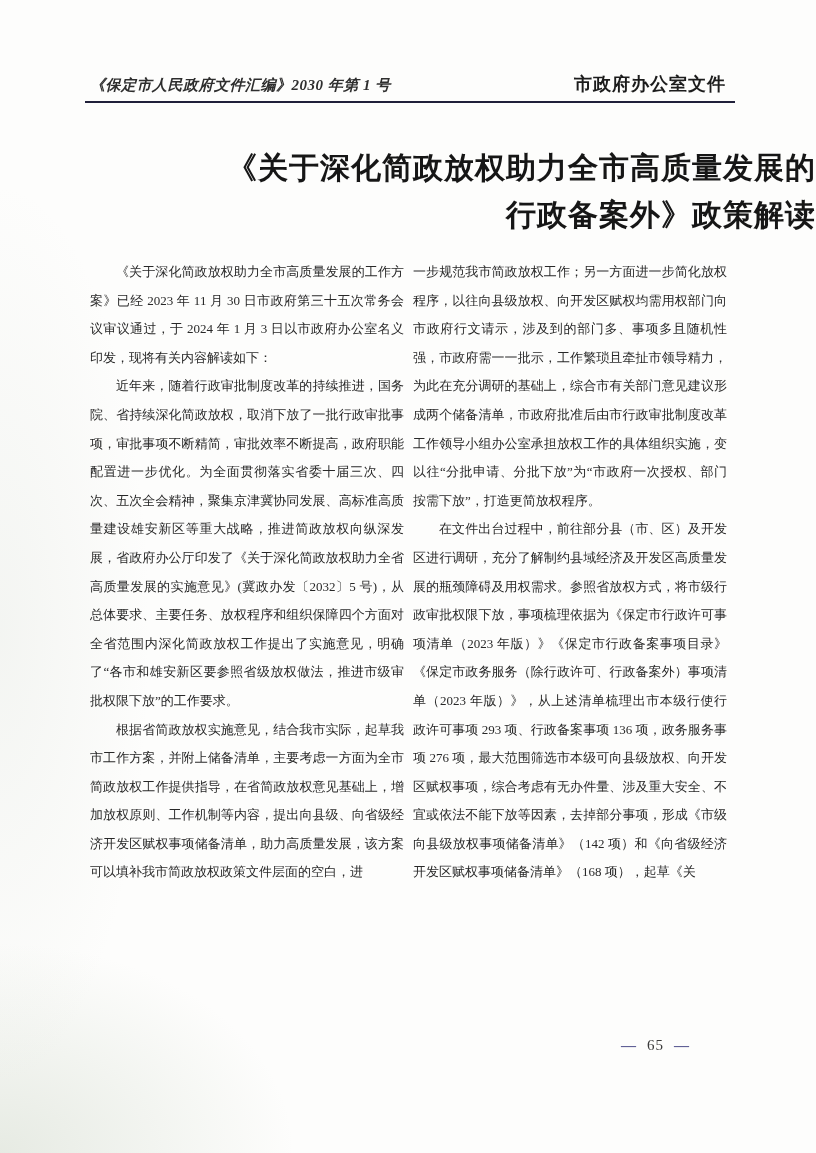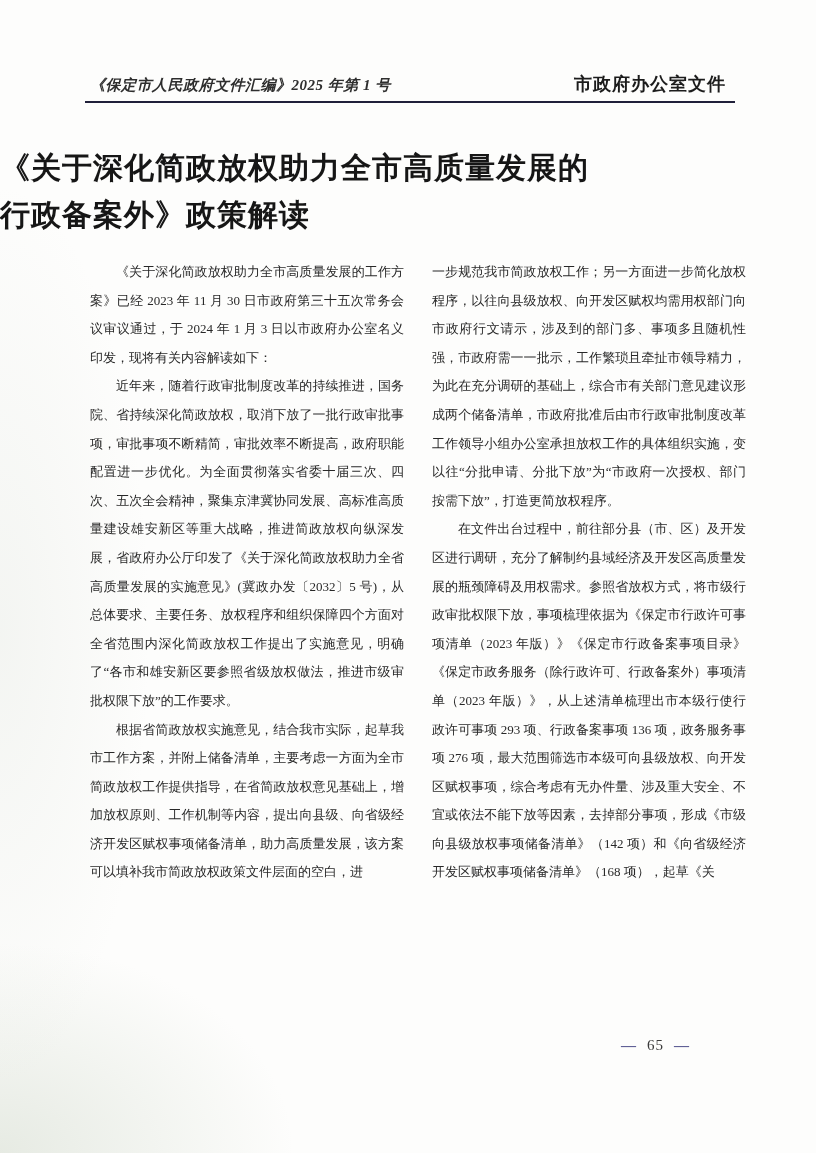--- a/index.html
+++ b/index.html
@@ -39,40 +39,40 @@
   .hdr-rule {
     position: absolute;
     left: 85px; top: 101px;
     width: 650px; height: 2px;
     background: #20203a;
   }
   .doc-title {
     position: absolute;
     left: 0; top: 144px;
     width: 816px;
-    text-align: left;
+    text-align: right;
     font-size: 30px;
     font-weight: bold;
     color: #161616;
     line-height: 47px;
     font-family: "Liberation Serif", "DejaVu Serif", serif;
     letter-spacing: 1px;
   }
   .col {
     position: absolute;
     top: 258px;
     width: 314px;
     font-size: 13px;
     line-height: 28.6px;
     text-align: justify;
     text-justify: inter-ideograph;
     color: #282828;
   }
   .col-left  { left: 90px; }
-  .col-right { left: 432px; }
+  .col-right { left: 413px; }
   .para { text-indent: 2em; }
   .para.no-indent { text-indent: 0; }
   .sec-heading {
     text-indent: 2em;
     font-weight: bold;
     color: #1d1d1d;
     font-family: "Liberation Sans", "DejaVu Sans", sans-serif;
   }
   .page-num {
     position: absolute;
@@ -87,21 +87,21 @@
     color: #55558e;
     margin: 0 10px;
     font-weight: bold;
   }
 </style>
 </head>
 <body>
 
 <div class="page">
 
-  <div class="hdr-left">《保定市人民政府文件汇编》2025 年第 1 号</div>
+  <div class="hdr-left">《保定市人民政府文件汇编》2030 年第 1 号</div>
 
   <div class="hdr-right">市政府办公室文件</div>
 
   <div class="hdr-rule"></div>
 
   <div class="doc-title">
     <div>《关于深化简政放权助力全市高质量发展的</div>
     <div>行政备案外》政策解读</div>
   </div>
 

